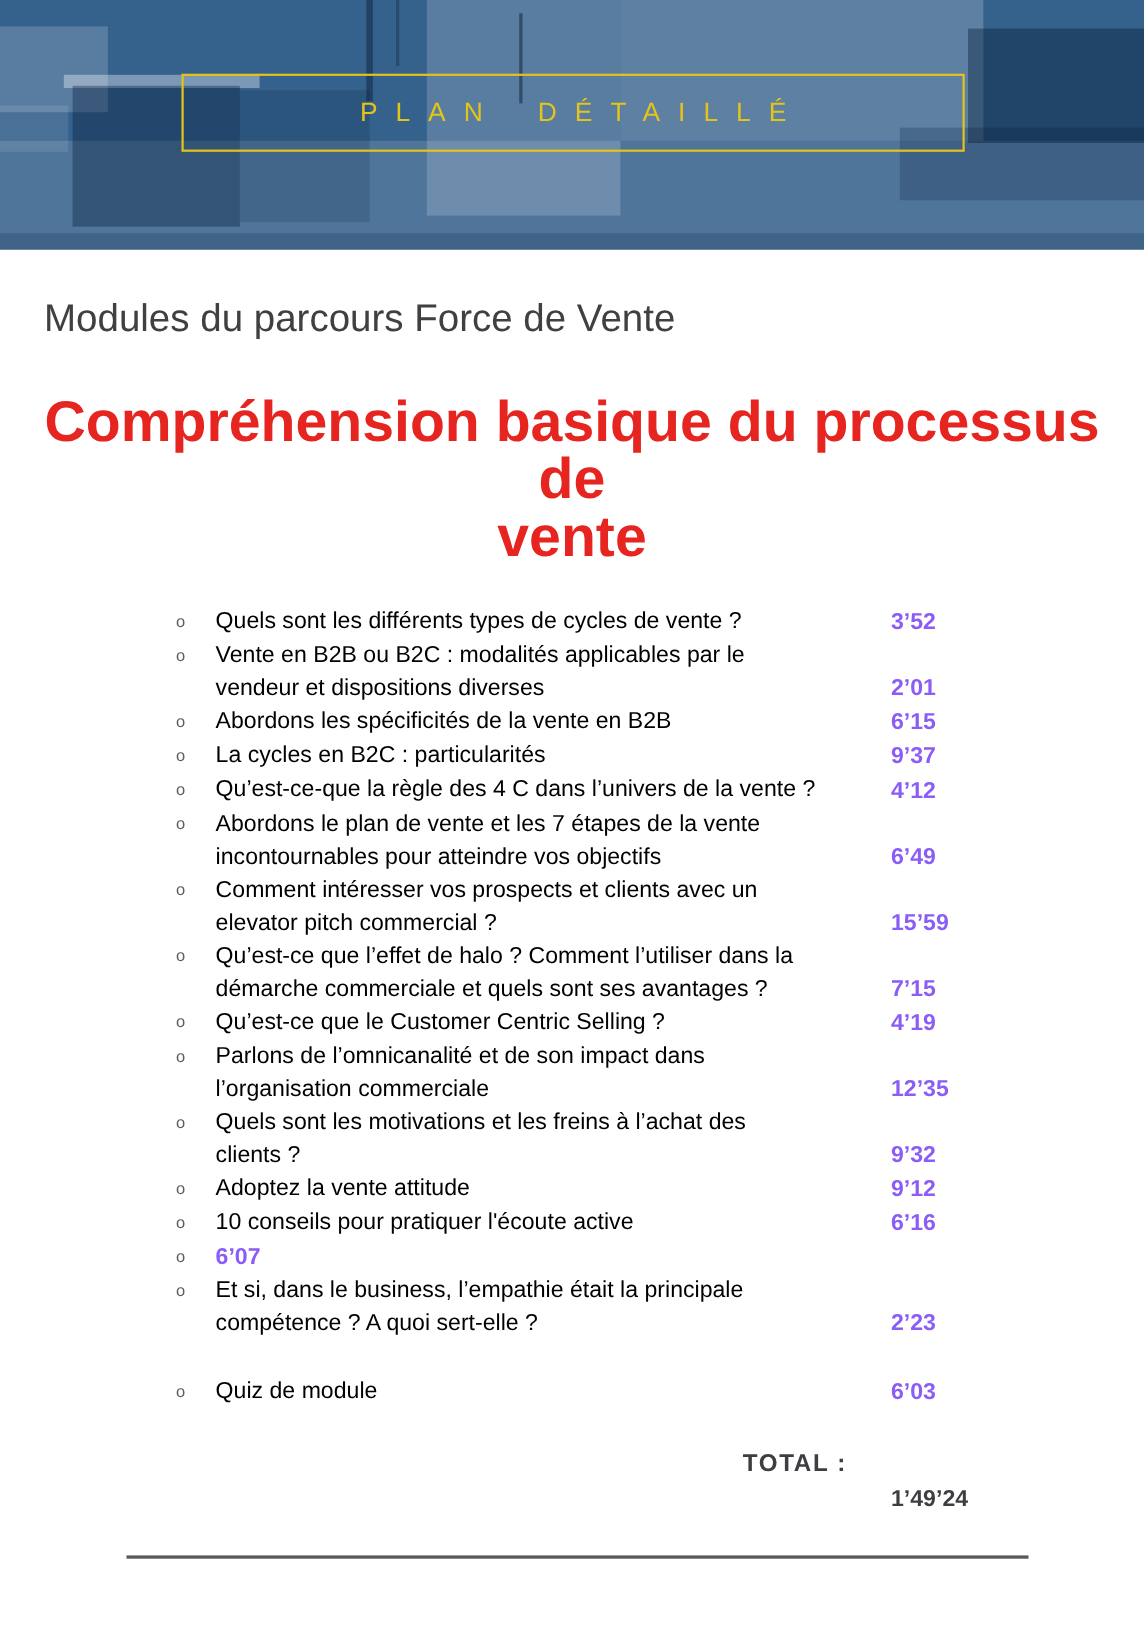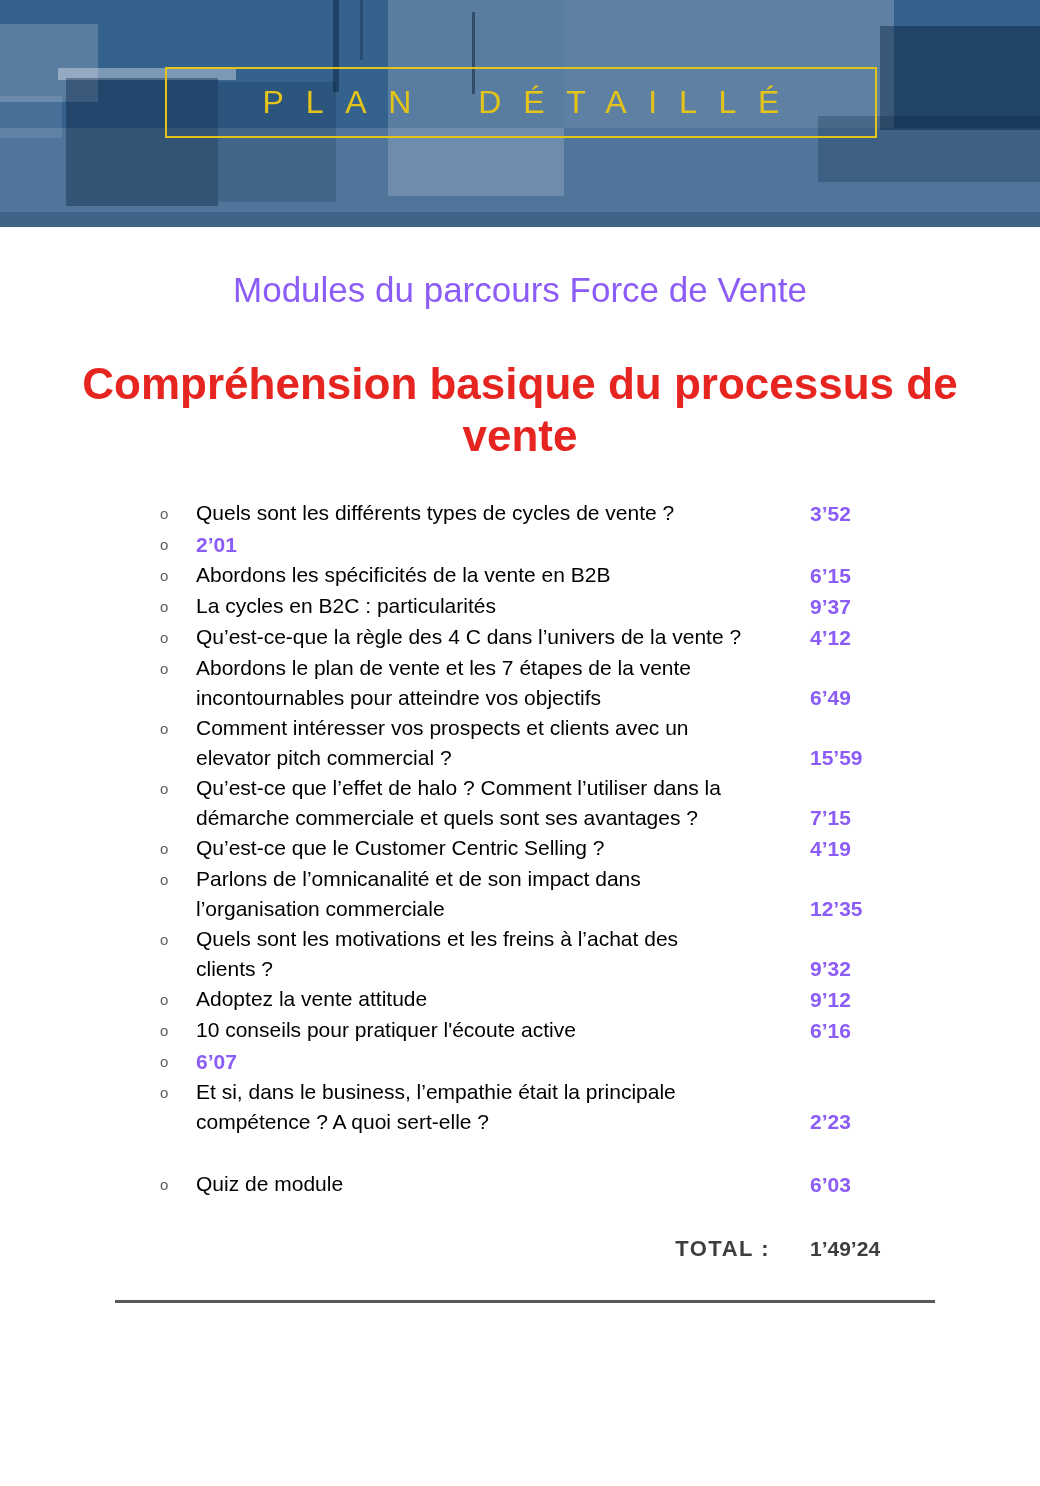--- a/index.html
+++ b/index.html
@@ -39,41 +39,40 @@
   .banner-box{
     position:absolute;
     left:165px;top:67px;
     width:712px;height:71px;
     border:2px solid #e5c419;
     box-sizing:border-box;
     display:flex;align-items:center;justify-content:center;
   }
   .banner-box span{
     color:#e5c419;
-    font-size:32px;
+    font-size:24px;
     letter-spacing:0.68em;
     word-spacing:0.45em;
     padding-left:0.68em; 
     white-space:nowrap;
   }
 
   
   .course-title{
     margin:42px 40px 0 40px;
-    text-align:center;
-    color:#8b5cf6;
+    color:#404040;
     font-size:35px;
     font-weight:400;
     line-height:41px;
   }
   .module-heading{
     margin:48px 40px 0 40px;
     text-align:center;
     color:#e62420;
-    font-size:44px;
+    font-size:52px;
     font-weight:700;
     line-height:52px;
     white-space:pre-line;
   }
 
   
   .module-list{
     margin:36px 145px 0 160px; 
   }
   .module-row{
@@ -122,20 +121,21 @@
     margin-right:40px;
     margin-left:26px;
   }
   .total-time{
     width:85px;
     flex:none;
     color:#3c3e41;
     font-size:21px;
     font-weight:700;
     line-height:30px;
+    margin-top:33px;
   }
 
   
   .footer-rule{
     margin:36px 0 0 115px;
     width:820px;
     height:0;
     border:none;
     border-top:3px solid #58595b;
   }
@@ -172,20 +172,22 @@
 
   <div class="module-list">
     <div class="module-row">
       <span class="bullet">o</span>
       <span class="item-text">Quels sont les différents types de cycles de vente ?</span>
       <span class="item-time">3’52</span>
     </div>
 
     <div class="module-row">
       <span class="bullet">o</span>
+      <span class="item-text">Vente en B2B ou B2C : modalités applicables par le
+vendeur et dispositions diverses</span>
       <span class="item-time">2’01</span>
     </div>
 
     <div class="module-row">
       <span class="bullet">o</span>
       <span class="item-text">Abordons les spécificités de la vente en B2B</span>
       <span class="item-time">6’15</span>
     </div>
 
     <div class="module-row">

